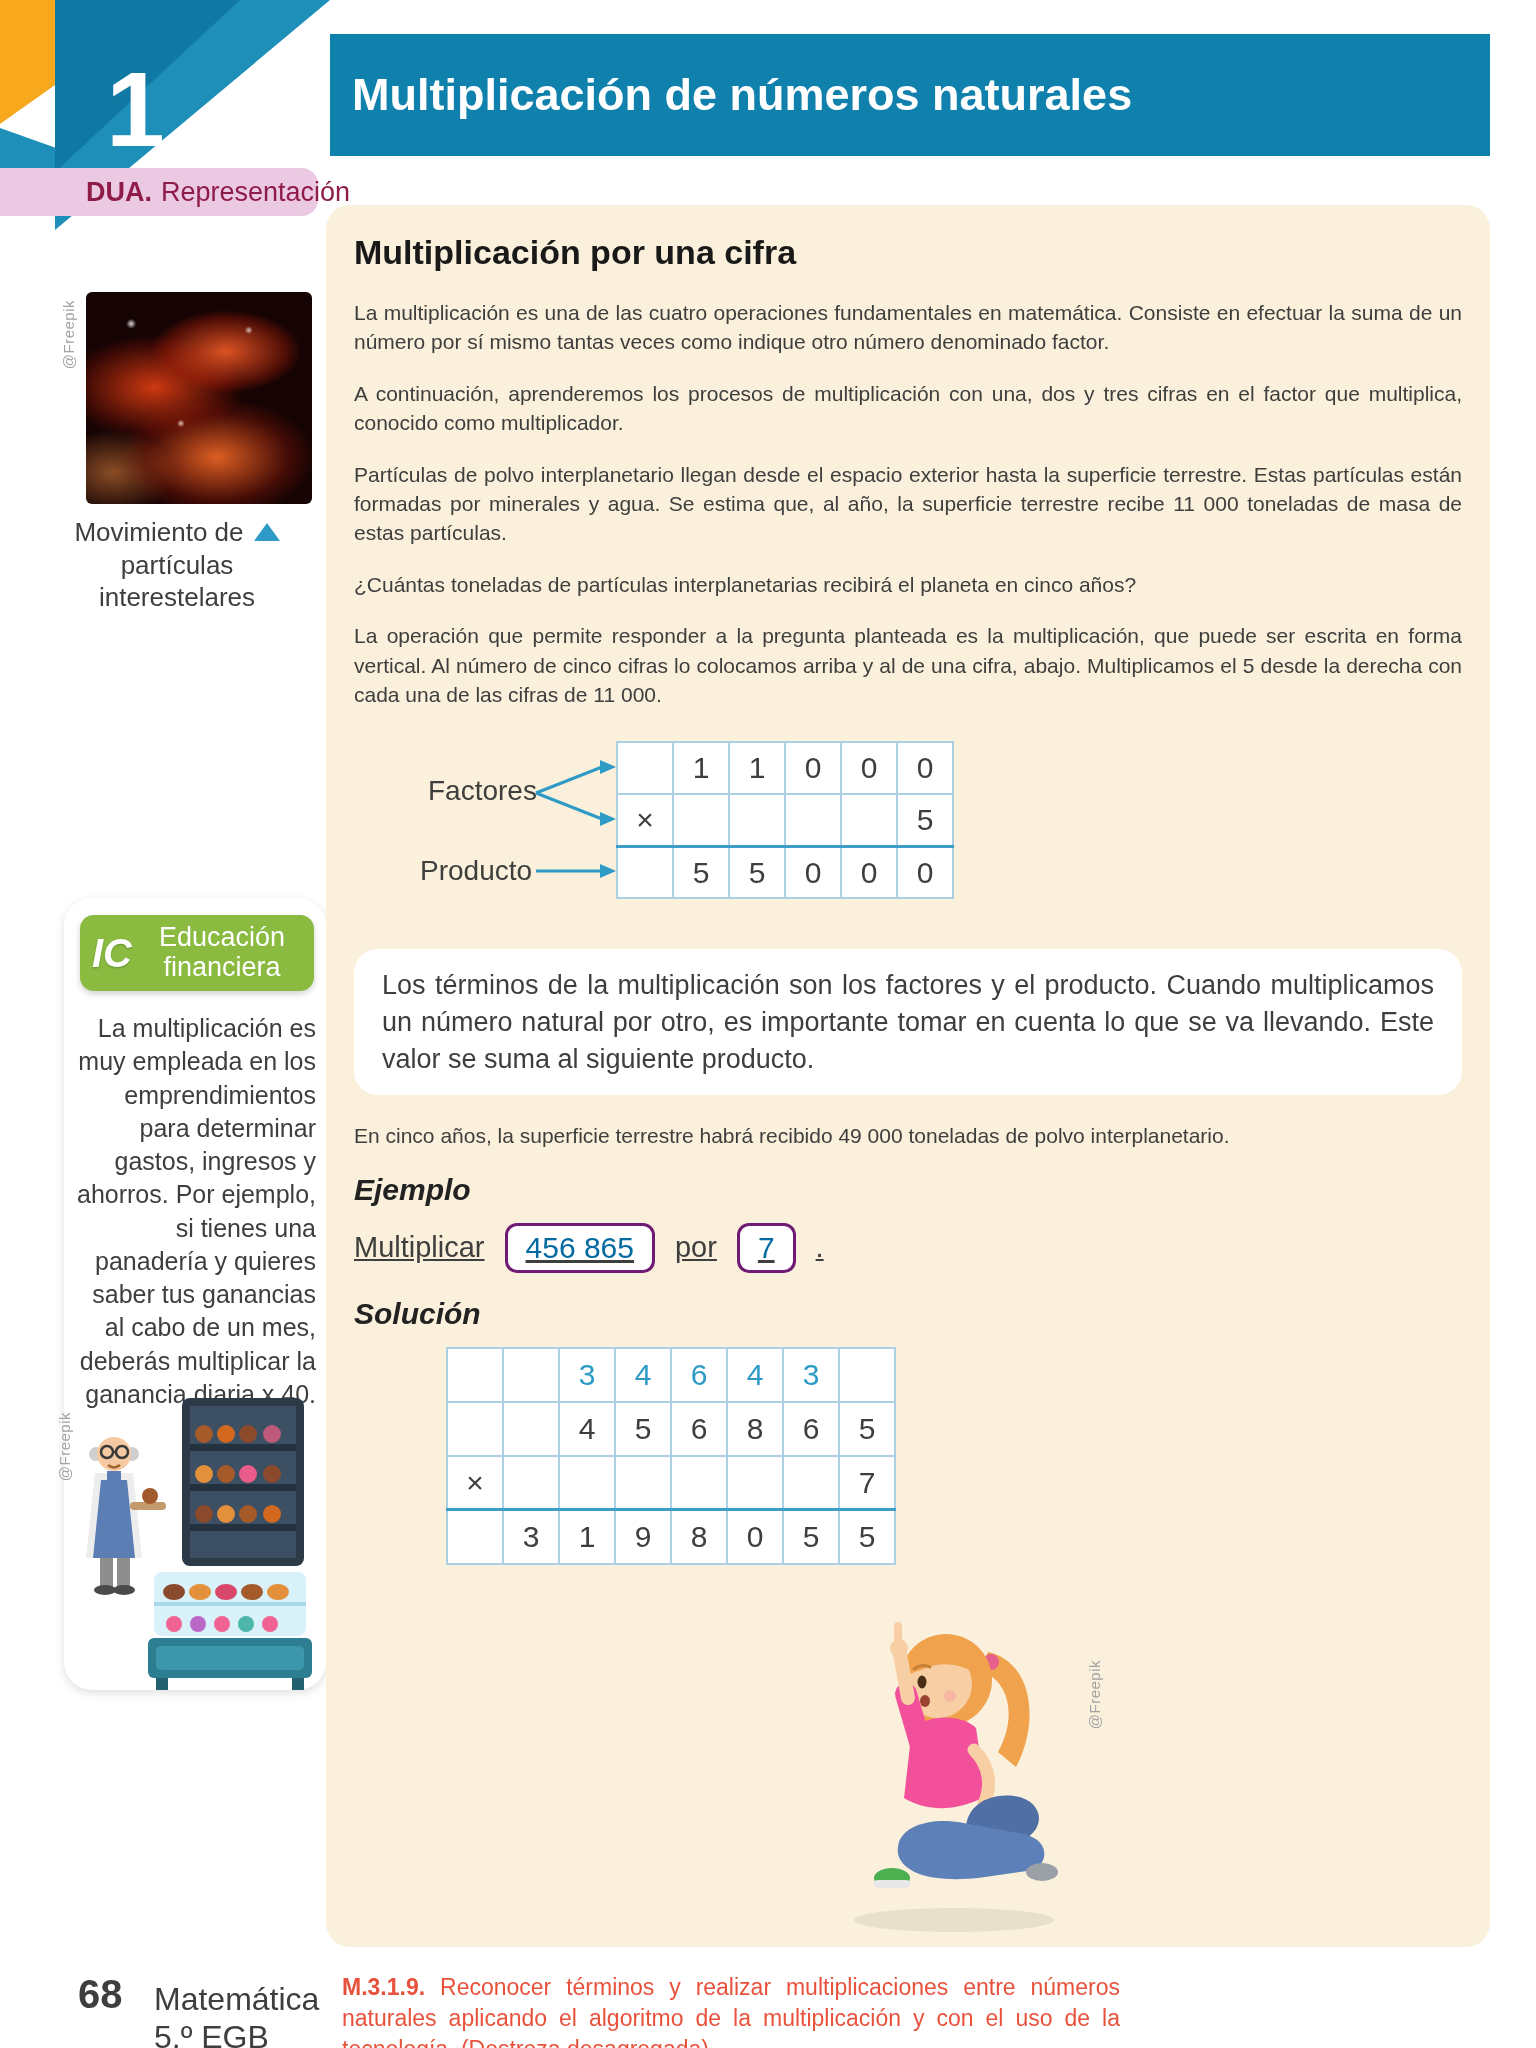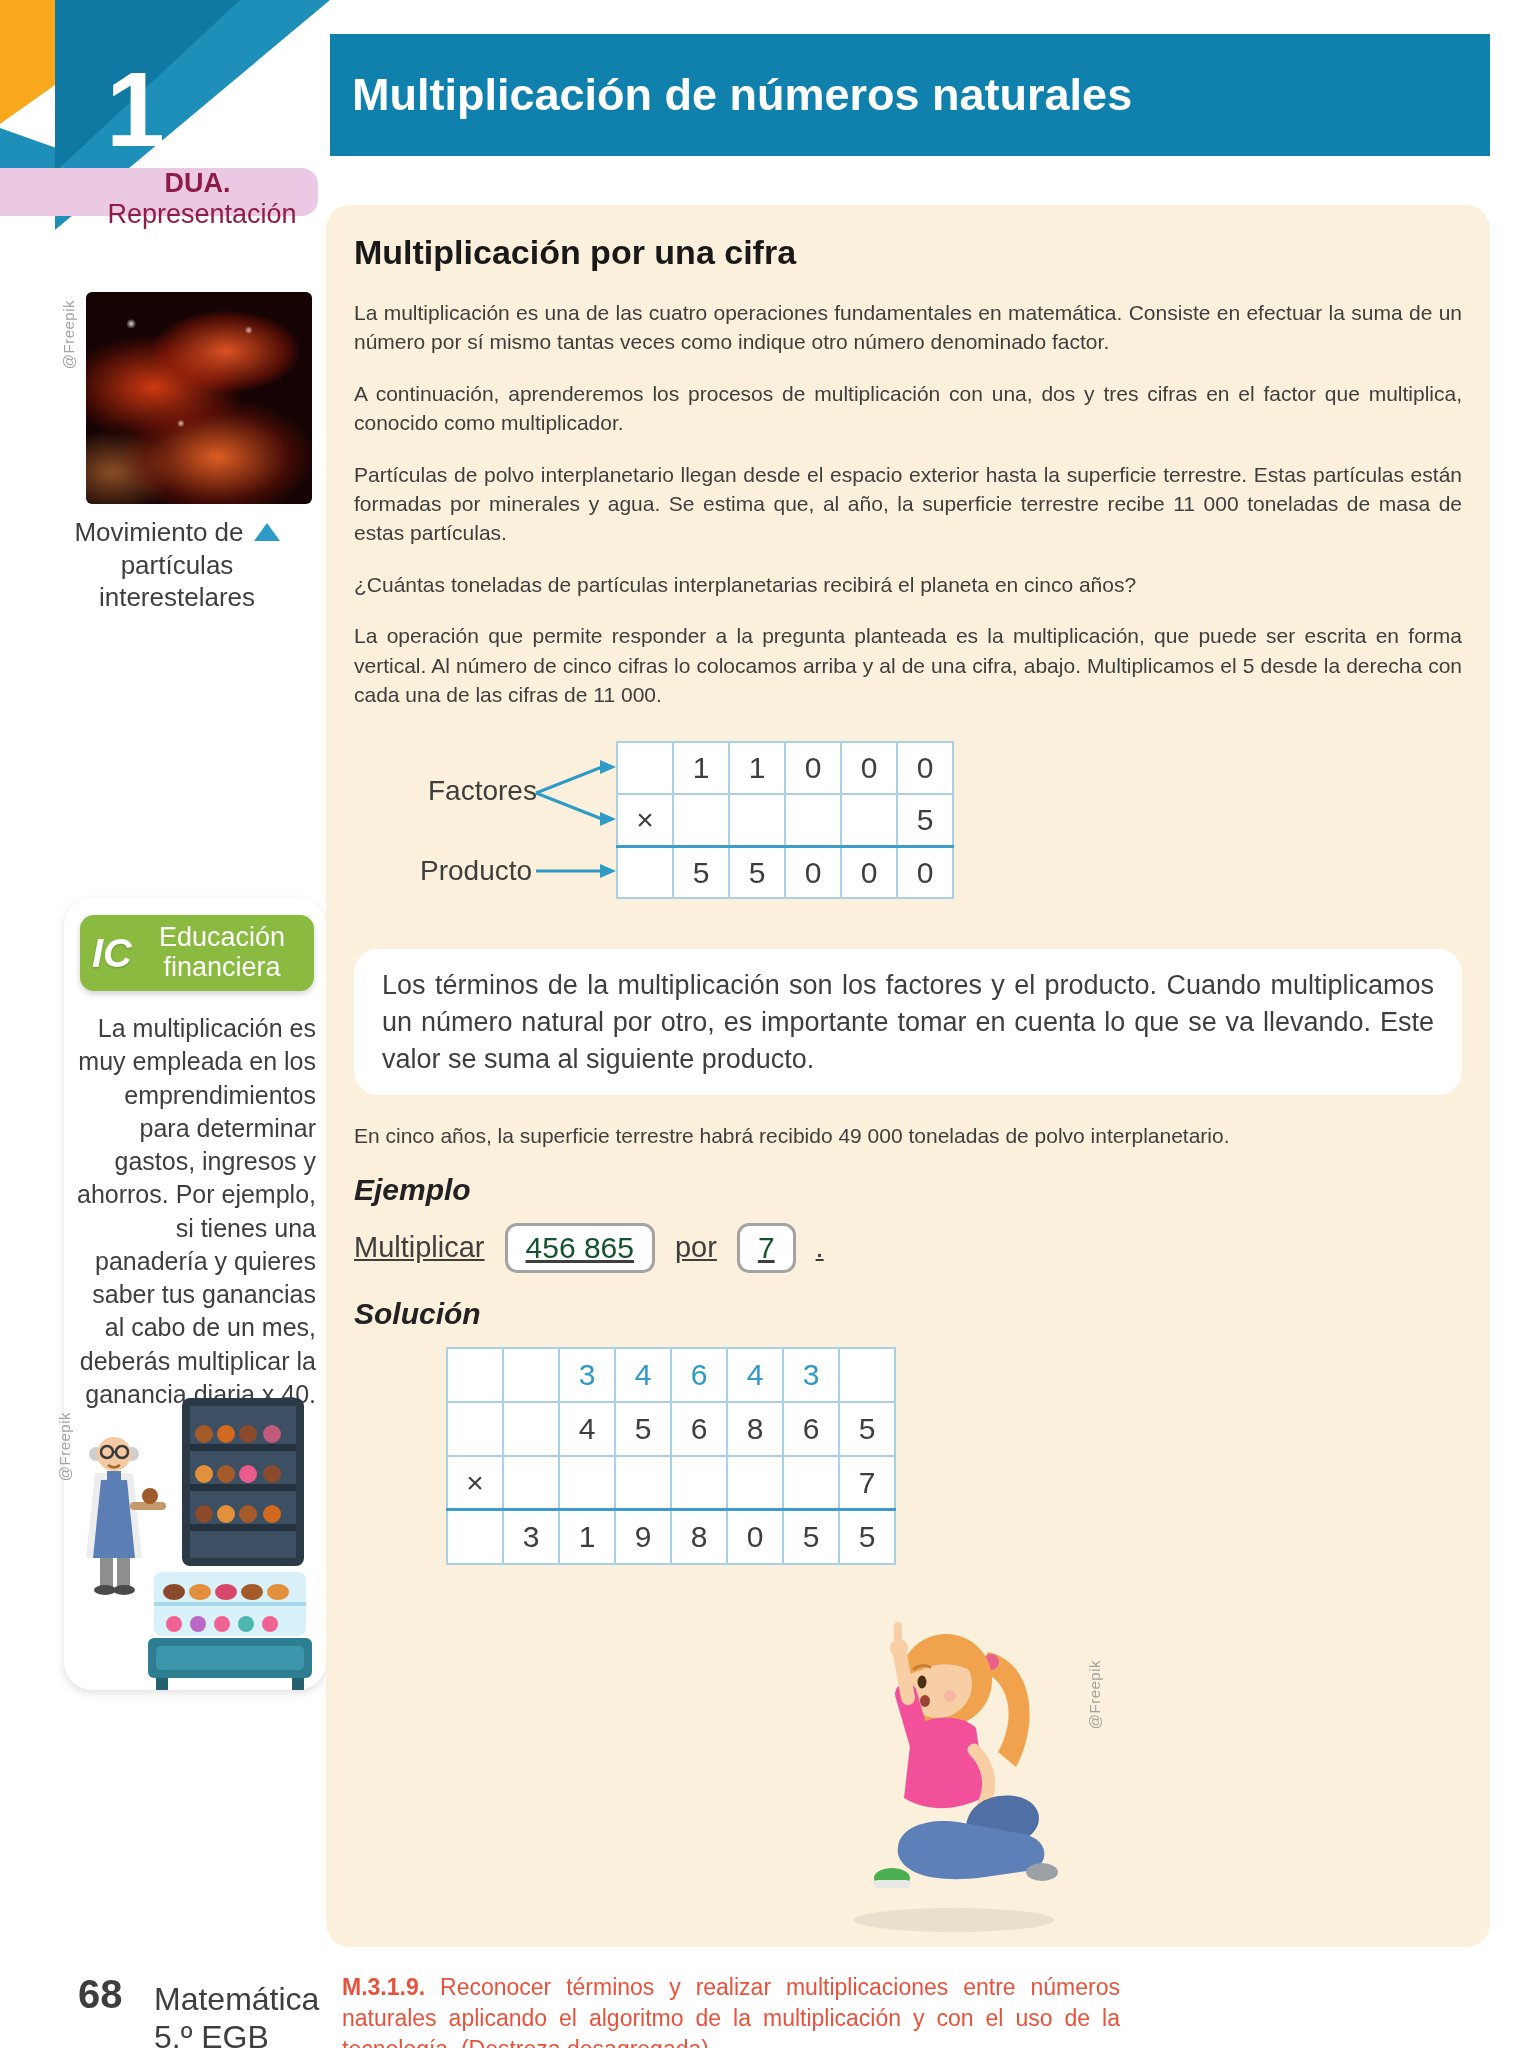--- a/index.html
+++ b/index.html
@@ -9,21 +9,21 @@
 
   
   .corner-svg { position:absolute; left:0; top:0; width:332px; height:232px; }
   .title-block { position:absolute; left:330px; top:34px; width:1160px; height:122px;
                  background:#1080AC; display:flex; align-items:center; }
   .title-block h1 { color:#fff; font-size:45px; font-weight:bold; line-height:1.15;
                     padding-left:22px; width:820px; }
 
   .dua-box { position:absolute; left:0; top:168px; width:318px; height:48px; background:#EBC9E3;
              border-radius:0 16px 16px 0; display:flex; align-items:center; padding-left:86px;
-             font-size:27px; color:#8E1C48;flex-direction:column; }
+             font-size:27px; color:#8E1C48; }
   .dua-box b { font-weight:bold; margin-right:9px; }
 
   
   .main-panel { position:absolute; left:326px; top:205px; width:1164px; height:1742px;
                 background:#FAF0DC; border-radius:24px; padding:28px 28px 0 28px; }
   .main-panel h2 { font-size:34px; color:#191919; margin-bottom:26px; }
   p.body { font-size:21px; line-height:1.4; color:#3E3E3D; text-align:justify; margin-bottom:22px; }
 
   
   .table1-region { position:relative; height:176px; margin:28px 0 36px; font-size:28px; }
@@ -38,22 +38,22 @@
   #table2 { margin-left:92px; }
   #table2 td { height:54px; }
   #table2 tr:first-child td { color:#2E9BC6; }
   #table2 tr:last-child td { border-top:3px solid #3D9DC8; }
 
   .note-box { background:#fff; border-radius:24px; padding:18px 28px; font-size:27px;
               line-height:1.36; color:#3E3E3D; margin-bottom:26px; text-align:justify; }
 
   .ex-label { font-size:30px; font-weight:bold; font-style:italic; color:#222; margin-bottom:16px; }
   .mult-line { display:flex; align-items:center; gap:20px; font-size:29px; margin-bottom:24px;text-decoration:underline; }
-  .numbox { border:3px solid #a3a3a3; border-radius:12px; background:#fff; padding:5px 18px;
-            font-size:30px; color:#14532d; }
+  .numbox { border:3px solid #701a75; border-radius:12px; background:#fff; padding:5px 18px;
+            font-size:30px; color:#0369a1; }
 
   
   .credit { position:absolute; font-size:15px; color:#A3A3A3; writing-mode:vertical-rl;
             transform:rotate(180deg); letter-spacing:.5px; }
   .space-img { position:absolute; left:86px; top:292px; width:226px; height:212px; border-radius:6px;
     background:
       radial-gradient(circle 3px at 20% 15%, rgba(255,255,255,.85), transparent 5px),
       radial-gradient(circle 2px at 72% 18%, rgba(255,255,255,.7), transparent 4px),
       radial-gradient(circle 2px at 42% 62%, rgba(255,225,205,.8), transparent 4px),
       radial-gradient(ellipse 100px 55px at 62% 28%, rgba(255,96,40,.85), rgba(180,30,8,.35) 60%, transparent 75%),

